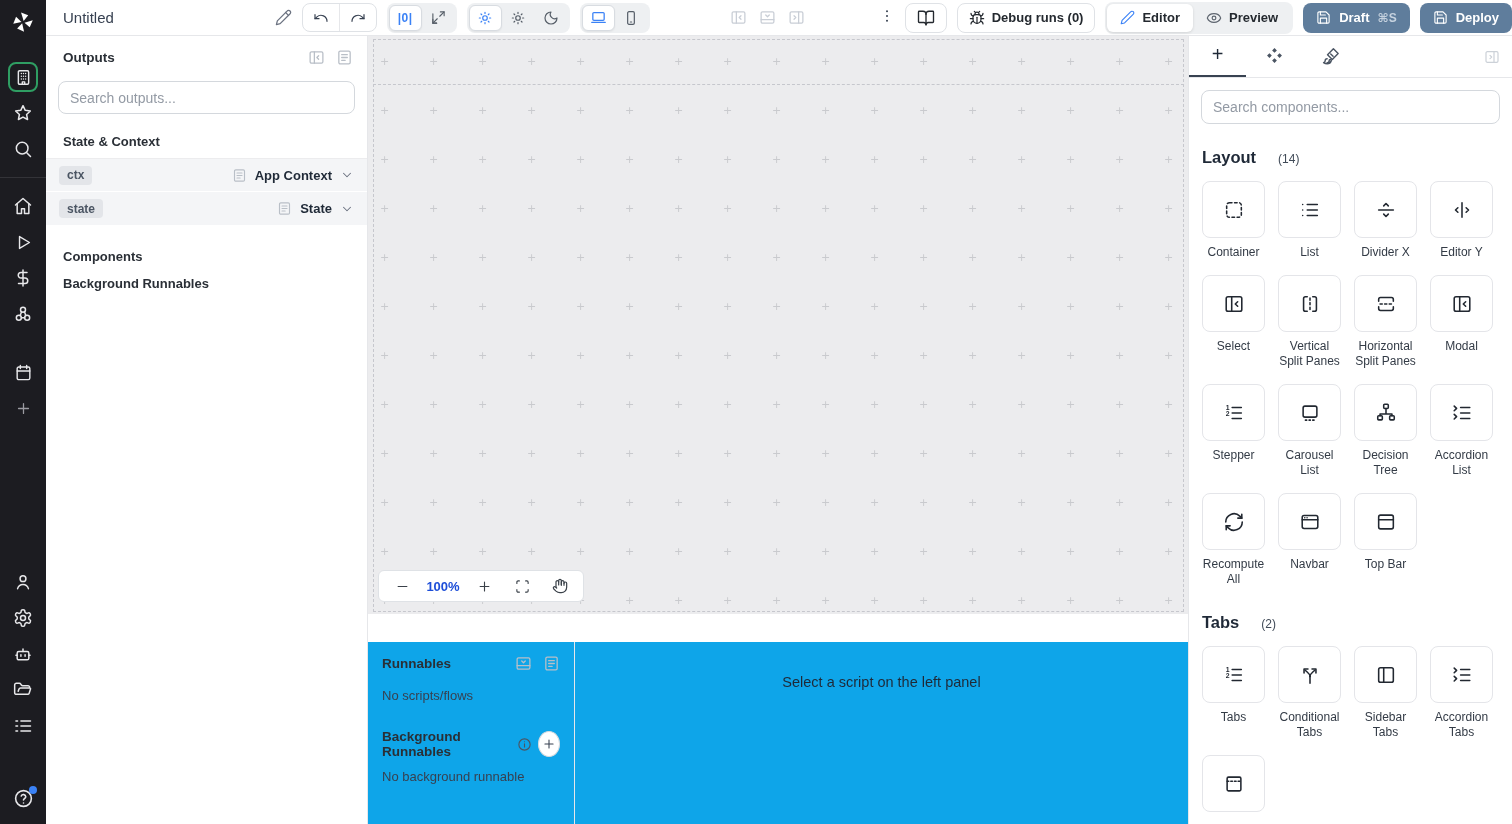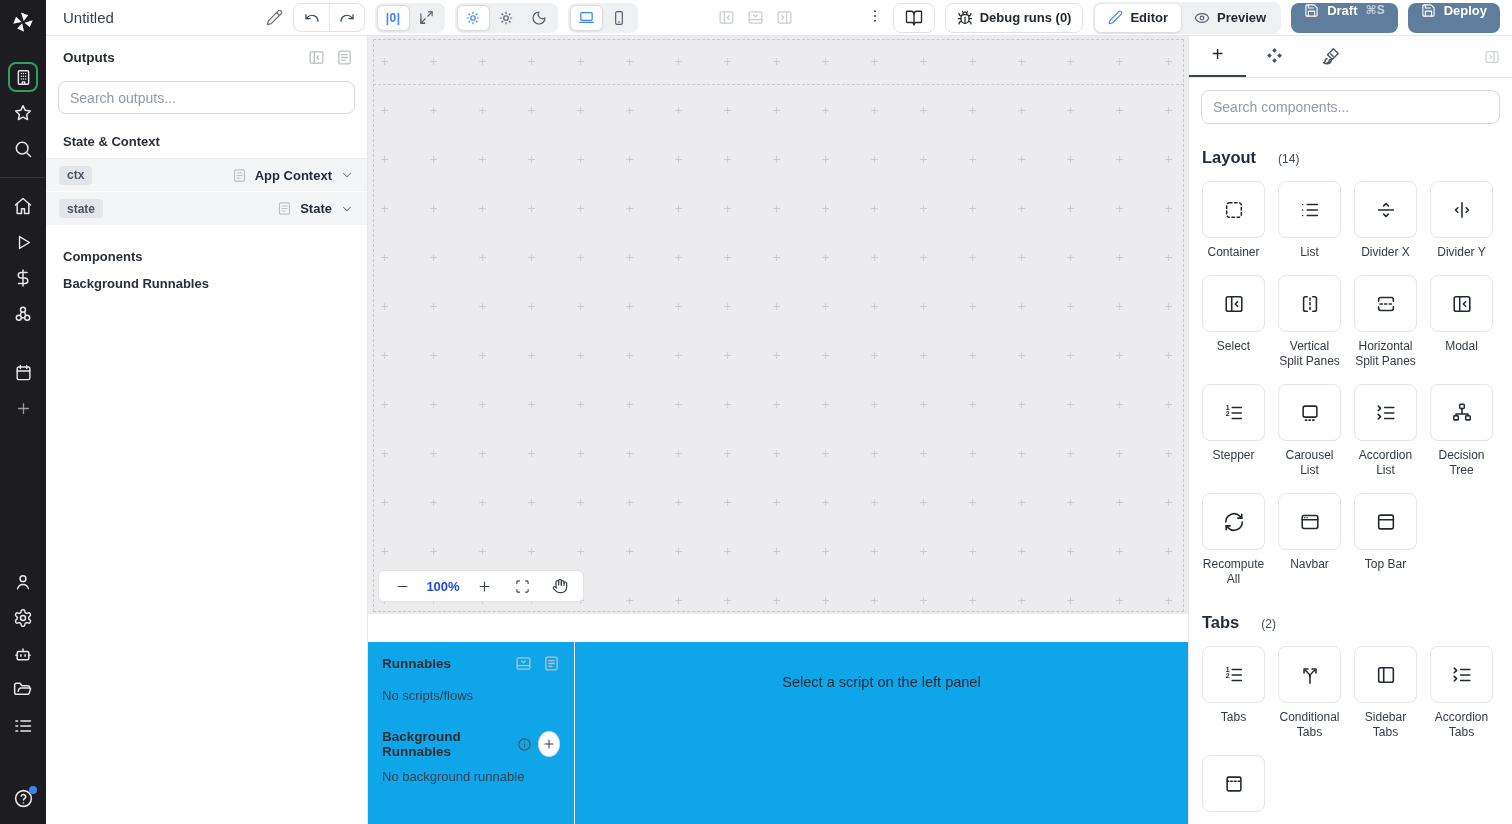--- a/index.html
+++ b/index.html
@@ -15,21 +15,21 @@
   .rail-btn { width:36px; height:36px; display:flex; align-items:center; justify-content:center; color:#e7e7ea; cursor:pointer; }
   .rail-btn.active { width:30px; height:30px; border:2px solid #2f9e63; border-radius:8px; margin:3px 0; }
   .rail-divider { width:46px; height:1px; background:#333338; margin:10px 0; }
   .rail .spacer { flex:1; }
   .rail .gap { height:22px; }
   .help-wrap { position:relative; margin-bottom:8px; }
   .help-dot { position:absolute; top:6px; right:4px; width:8px; height:8px; border-radius:50%; background:#3b82f6; }
 
   
   .topbar { position:absolute; left:46px; top:0; right:0; height:36px; background:#fff;
-            border-bottom:1px solid #e6e7ea; display:flex; align-items:center; gap:10px; padding:0 12px 0 17px; z-index:20; }
+            border-bottom:1px solid #e6e7ea; display:flex; align-items:center; gap:10px; padding:0 0 0 17px; z-index:20; }
   .tb-title { width:212px; font-size:15px; font-weight:500; color:#374151; }
   .tb-icon { color:#6b7280; display:flex; align-items:center; cursor:pointer; }
   .btn-group { display:flex; align-items:stretch; border:1px solid #dfe2e6; border-radius:8px; background:#fff; height:29px; overflow:hidden; }
   .btn-group .cell { width:38px; display:flex; align-items:center; justify-content:center; color:#374151; cursor:pointer; }
   .btn-group .cell + .cell { border-left:1px solid #e6e7ea; }
   .seg-group { display:flex; align-items:center; background:#eef0f2; border-radius:8px; padding:2px; height:30px; }
   .seg-cell { min-width:33px; height:26px; padding:0 5px; display:flex; align-items:center; justify-content:center;
               color:#565e68; border-radius:6px; cursor:pointer; }
   .seg-cell.sel { background:#fff; border:1px solid #d8dce1; box-shadow:0 1px 2px rgba(0,0,0,.06); color:#3b82f6; }
   .zero-glyph { font-size:12px; font-weight:700; letter-spacing:.5px; }
@@ -37,21 +37,21 @@
   .kebab { margin-left:64px; color:#374151; cursor:pointer; }
   .box-btn { height:30px; border:1px solid #dfe2e6; border-radius:8px; background:#fff; display:flex;
              align-items:center; gap:7px; padding:0 11px; cursor:pointer; color:#24292f; }
   .box-btn .lbl { font-size:13px; font-weight:600; white-space:nowrap; }
   .seg2 { display:flex; align-items:center; background:#eef0f2; border-radius:8px; padding:2px; height:32px; }
   .seg2 .tabseg { height:28px; display:flex; align-items:center; gap:7px; padding:0 13px; border-radius:6px;
                   font-size:13px; font-weight:600; color:#24292f; cursor:pointer; }
   .seg2 .tabseg.sel { background:#fff; box-shadow:0 1px 3px rgba(0,0,0,.12); }
   .seg2 .tabseg.sel .ic { color:#3b82f6; }
   .seg2 .tabseg .ic { color:#5f6670; }
-  .blue-btn { height:30px; border-radius:8px; background:#5f7d9c; color:#fff; display:flex; align-items:flex-start;
+  .blue-btn { height:30px; border-radius:8px; background:#5f7d9c; color:#fff; display:flex; align-items:center;
               gap:8px; padding:0 13px; cursor:pointer; }
   .blue-btn .lbl { font-size:13px; font-weight:700; }
   .blue-btn .shortcut { font-size:12px; font-weight:600; color:#c6d2df; }
 
   
   .outputs { position:absolute; left:46px; top:36px; width:322px; bottom:0; background:#fff;
              border-right:1px solid #e6e7ea; z-index:10; }
   .outputs-head { display:flex; align-items:center; padding:13px 14px 2px 17px; }
   .outputs-head .title { font-size:13.5px; font-weight:700; color:#2a2f36; }
   .head-icons { margin-left:auto; display:flex; gap:11px; color:#b9bfc7; }
@@ -788,21 +788,21 @@
       </div>
 
       <div class="comp-item">
         <div class="comp-card">
             <svg class="ic" viewBox="0 0 24 24">
               <path d="M12 4v16"></path>
               <path d="M7.5 9.5 4.9 12l2.6 2.5"></path>
               <path d="m16.5 9.5 2.6 2.5-2.6 2.5"></path>
             </svg>
           </div>
-        <div class="comp-label">Divider Y</div>
+        <div class="comp-label">Editor Y</div>
       </div>
 
       <div class="comp-item">
         <div class="comp-card">
             <svg class="ic" viewBox="0 0 24 24">
               <rect x="3.5" y="4" width="17" height="16" rx="2"></rect>
               <path d="M9.5 4v16"></path>
               <path d="m16 9.5-2.6 2.5L16 14.5"></path>
             </svg>
           </div>
@@ -854,43 +854,43 @@
       </div>
 
       <div class="comp-item">
         <div class="comp-card">
             <svg class="ic" viewBox="0 0 24 24">
               <rect x="4.5" y="4.5" width="15" height="12" rx="2"></rect>
               <path d="M7 19.8h10" stroke-dasharray="1.4 2.6"></path>
             </svg>
           </div>
         <div class="comp-label">Carousel List</div>
-      </div>
-
-      <div class="comp-item">
-        <div class="comp-card">
-            <svg class="ic" viewBox="0 0 24 24">
-              <path d="m3.5 4.5 2.6 2.5-2.6 2.5"></path>
-              <path d="m3.5 13.5 2.6 2.5-2.6 2.5"></path>
-              <path d="M10.5 6h10M10.5 12h10M10.5 18h10"></path>
-            </svg>
-          </div>
-        <div class="comp-label">Accordion List</div>
       </div>
 
       <div class="comp-item">
         <div class="comp-card">
             <svg class="ic" viewBox="0 0 24 24">
               <rect x="9.5" y="2.5" width="5" height="4.5" rx="1"></rect>
               <rect x="3" y="15" width="5" height="4.5" rx="1"></rect>
               <rect x="16" y="15" width="5" height="4.5" rx="1"></rect>
               <path d="M12 7v3.5M5.5 15v-2h13v2M12 10.5v2"></path>
             </svg>
           </div>
         <div class="comp-label">Decision Tree</div>
+      </div>
+
+      <div class="comp-item">
+        <div class="comp-card">
+            <svg class="ic" viewBox="0 0 24 24">
+              <path d="m3.5 4.5 2.6 2.5-2.6 2.5"></path>
+              <path d="m3.5 13.5 2.6 2.5-2.6 2.5"></path>
+              <path d="M10.5 6h10M10.5 12h10M10.5 18h10"></path>
+            </svg>
+          </div>
+        <div class="comp-label">Accordion List</div>
       </div>
 
       <div class="comp-item">
         <div class="comp-card">
             <svg class="ic" viewBox="0 0 24 24">
               <path d="M21 12a9 9 0 0 1-15.3 6.4L3.5 16.2"></path>
               <path d="M3 12a9 9 0 0 1 15.3-6.4l2.2 2.2"></path>
               <path d="M20.5 3.5v4.3h-4.3"></path>
               <path d="M3.5 20.5v-4.3h4.3"></path>
             </svg>

